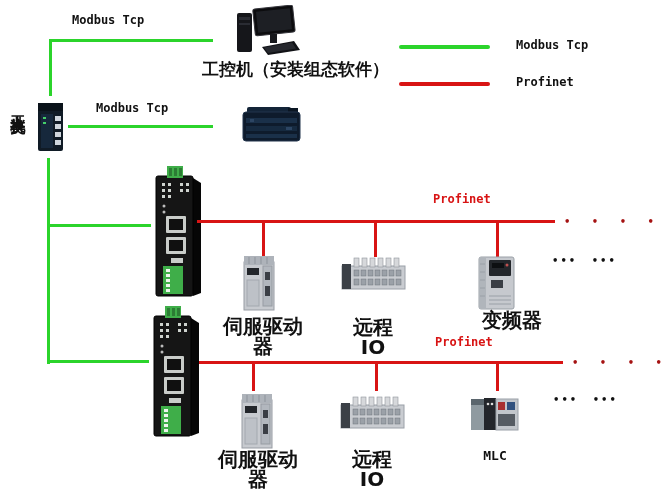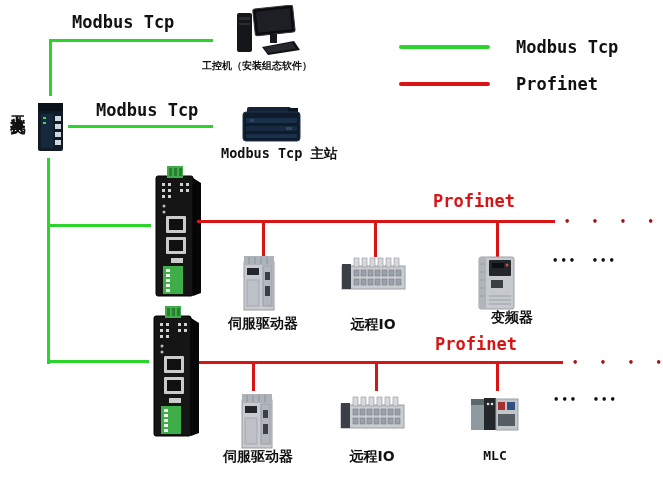--- a/index.html
+++ b/index.html
@@ -3,23 +3,23 @@
 <meta charset="utf-8">
 <style>
   html,body{margin:0;padding:0;background:#ffffff;}
   #canvas{
     position:relative;width:663px;height:500px;background:#ffffff;overflow:hidden;
     font-family:"DejaVu Sans","Liberation Sans",sans-serif;color:#111;
   }
   .abs{position:absolute;}
   .en{font-family:"DejaVu Sans Mono","Liberation Mono",monospace;font-weight:bold;}
   .zh{font-family:"DejaVu Sans","Liberation Sans",sans-serif;font-weight:600;}
-  .lbl-lg{font-size:17px;line-height:1;}
-  .lbl-md{font-size:10px;line-height:1;}
-  .lbl-dev{font-size:14px;line-height:1;text-align:center;}
+  .lbl-lg{font-size:12px;line-height:1;}
+  .lbl-md{font-size:17px;line-height:1;}
+  .lbl-dev{font-size:20px;line-height:1;text-align:center;}
   .green-line{background:#2bd42b;}
   .red-line{background:#d81414;}
   .profinet-lbl{color:#d81414;}
   .vtext{writing-mode:vertical-rl;text-orientation:upright;letter-spacing:1px;font-size:15px;font-weight:bold;}
   .dots-red{color:#a51212;font-size:10px;font-weight:bold;letter-spacing:9px;line-height:1;white-space:nowrap;}
   .dots-black{color:#111111;font-size:10px;font-weight:bold;letter-spacing:2px;word-spacing:9px;line-height:1;white-space:nowrap;}
   .legend-swatch{height:4px;border-radius:2px;}
   .title{font-size:17px;font-weight:bold;}
   svg{display:block;}
 </style>
@@ -75,21 +75,20 @@
       <rect x="5" y="1" width="44" height="9" rx="2" fill="#132438"></rect>
       <rect x="46" y="2" width="10" height="6" fill="#0a1522"></rect>
       <rect x="1" y="6" width="57" height="29" rx="3" fill="#0e1b2c" stroke="#22354c"></rect>
       <rect x="4" y="12" width="51" height="5" fill="#1a3049"></rect>
       <rect x="4" y="20" width="51" height="5" fill="#162a40"></rect>
       <rect x="4" y="28" width="51" height="4" fill="#1a3049"></rect>
       <rect x="8" y="13" width="4" height="3" fill="#2c4563"></rect>
       <rect x="44" y="21" width="6" height="3" fill="#2c4563"></rect>
     </svg>
   </div>
-  <div class="abs lbl-md en" style="left:221px;top:147px;font-size:13.5px;">Modbus Tcp 主站</div>
 
   <div class="abs" style="left:151px;top:166px;">
     <svg width="52" height="132" viewBox="0 0 52 132">
       <polygon points="42,12 50,17 50,127 42,130" fill="#060606"></polygon>
       <rect x="5" y="10" width="37" height="120" rx="2" fill="#151515" stroke="#000"></rect>
       <rect x="16" y="0" width="16" height="12" fill="#3fae49"></rect>
       <rect x="18" y="2" width="3" height="8" fill="#2c7d34"></rect>
       <rect x="23" y="2" width="3" height="8" fill="#2c7d34"></rect>
       <rect x="28" y="2" width="3" height="8" fill="#2c7d34"></rect>
       <g fill="#cfd3cf">

